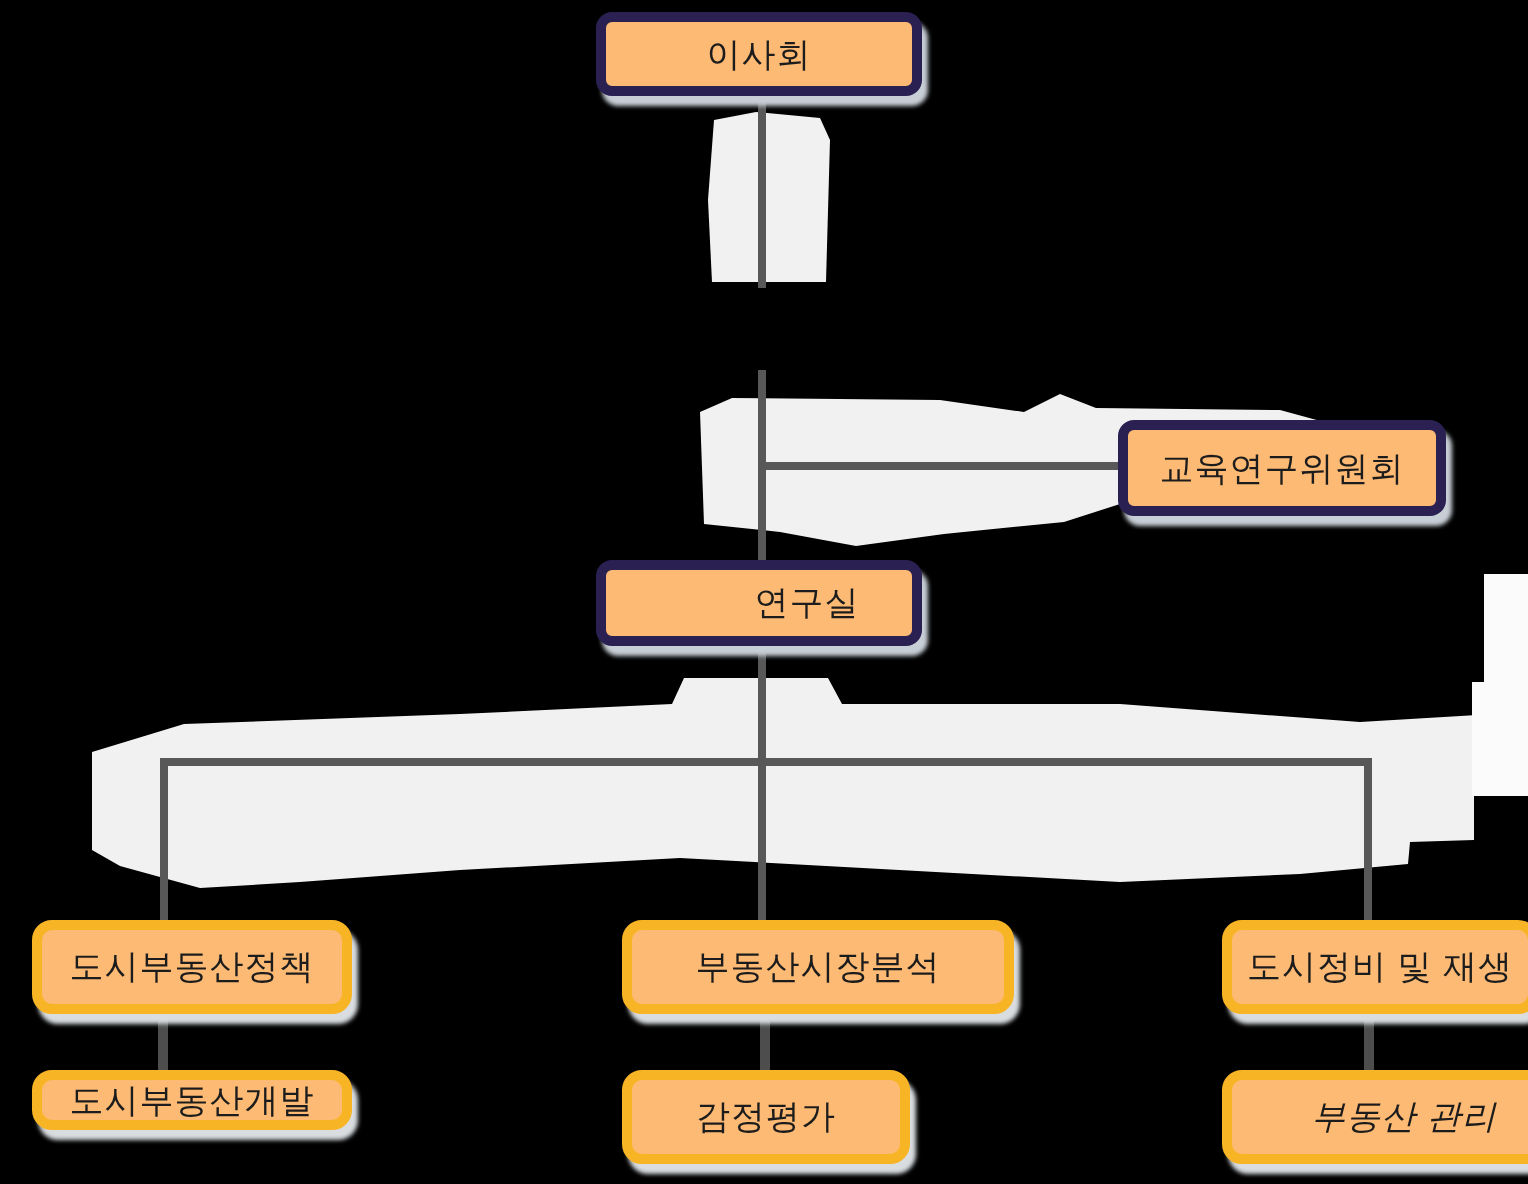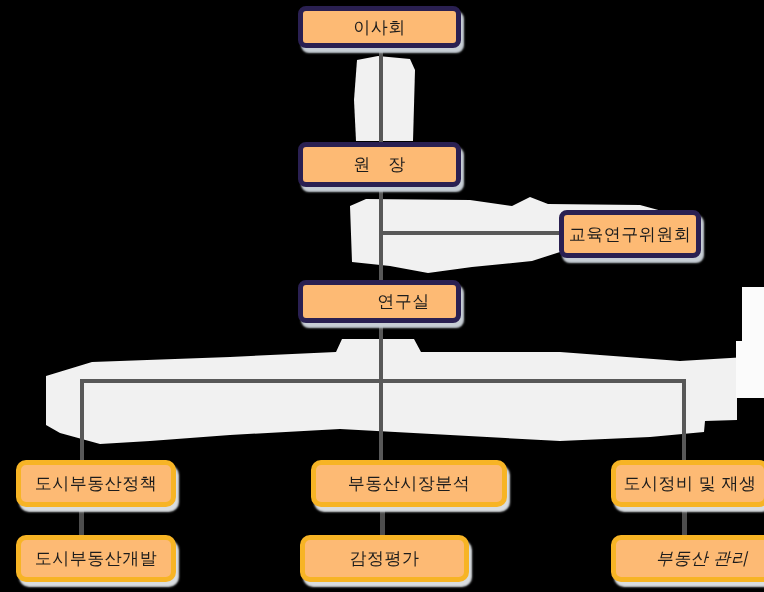--- a/index.html
+++ b/index.html
@@ -77,27 +77,27 @@
     box-shadow: 3px 5px 2px #c7ced5;
   }
   .node.yellow {
     border: 5px solid #f7b425;
     border-radius: 10px;
     box-shadow: 3px 5px 2px #d9dde0;
     margin-left: 12px;
   }
   .n-board       { left: 298px; top: 6px;   width: 163px; height: 42px; }
   .n-director    { left: 298px; top: 142px; width: 163px; height: 45px; }
-  .n-committee   { left: 559px; top: 210px; width: 142px; height: 48px; }
+  .n-committee   { left: 559px; top: 210px; width: 164px; height: 48px; }
   .n-lab         { left: 298px; top: 280px; width: 163px; height: 43px; padding-left: 48px; }
   .n-policy      { left: 4px;   top: 460px; width: 160px; height: 47px; }
   .n-market      { left: 299px; top: 460px; width: 196px; height: 47px; }
   .n-renewal     { left: 599px; top: 460px; width: 158px; height: 47px; }
-  .n-development { left: 4px;   top: 535px; width: 160px; height: 47px; }
-  .n-appraisal   { left: 288px; top: 535px; width: 169px; height: 47px; }
+  .n-development { left: 4px;   top: 535px; width: 160px; height: 30px; }
+  .n-appraisal   { left: 299px; top: 535px; width: 144px; height: 47px; }
   .n-management  { left: 599px; top: 535px; width: 182px; height: 47px; font-style: italic; }
 </style>
 </head>
 <body>
 
 <div class="stage">
 
   <div class="blob blob-a"></div>
   <div class="blob blob-b"></div>
   <div class="blob blob-c"></div>
@@ -108,21 +108,20 @@
   <div class="line l-h1"></div>
   <div class="line l-v3"></div>
   <div class="line l-h2"></div>
   <div class="line l-v4"></div>
   <div class="line l-v5"></div>
   <div class="line stub l-v6"></div>
   <div class="line stub l-v7"></div>
   <div class="line stub l-v8"></div>
 
   <div class="node dark n-board">이사회</div>
-  <div class="node dark n-director">원　장</div>
   <div class="node dark n-committee">교육연구위원회</div>
   <div class="node dark n-lab">연구실</div>
 
   <div class="node yellow n-policy">도시부동산정책</div>
   <div class="node yellow n-market">부동산시장분석</div>
   <div class="node yellow n-renewal">도시정비 및 재생</div>
   <div class="node yellow n-development">도시부동산개발</div>
   <div class="node yellow n-appraisal">감정평가</div>
   <div class="node yellow n-management">부동산 관리</div>
 

